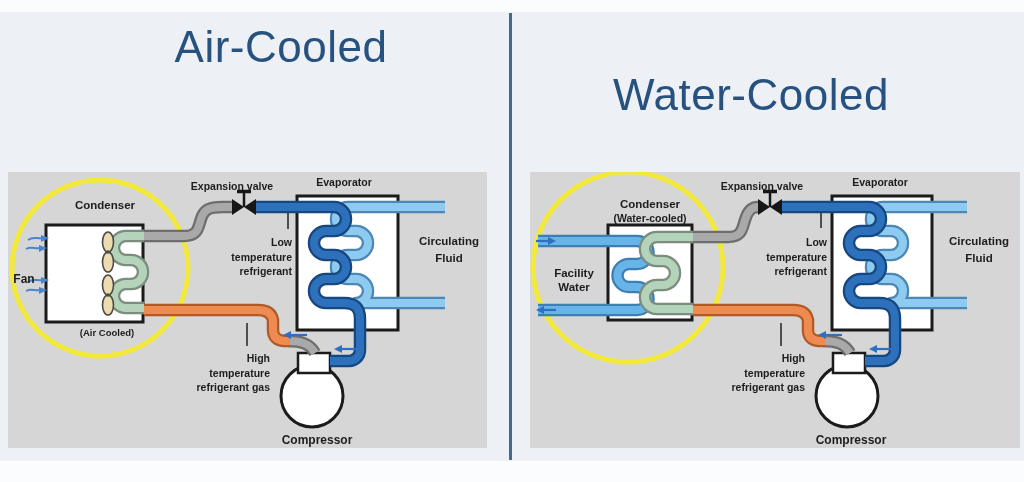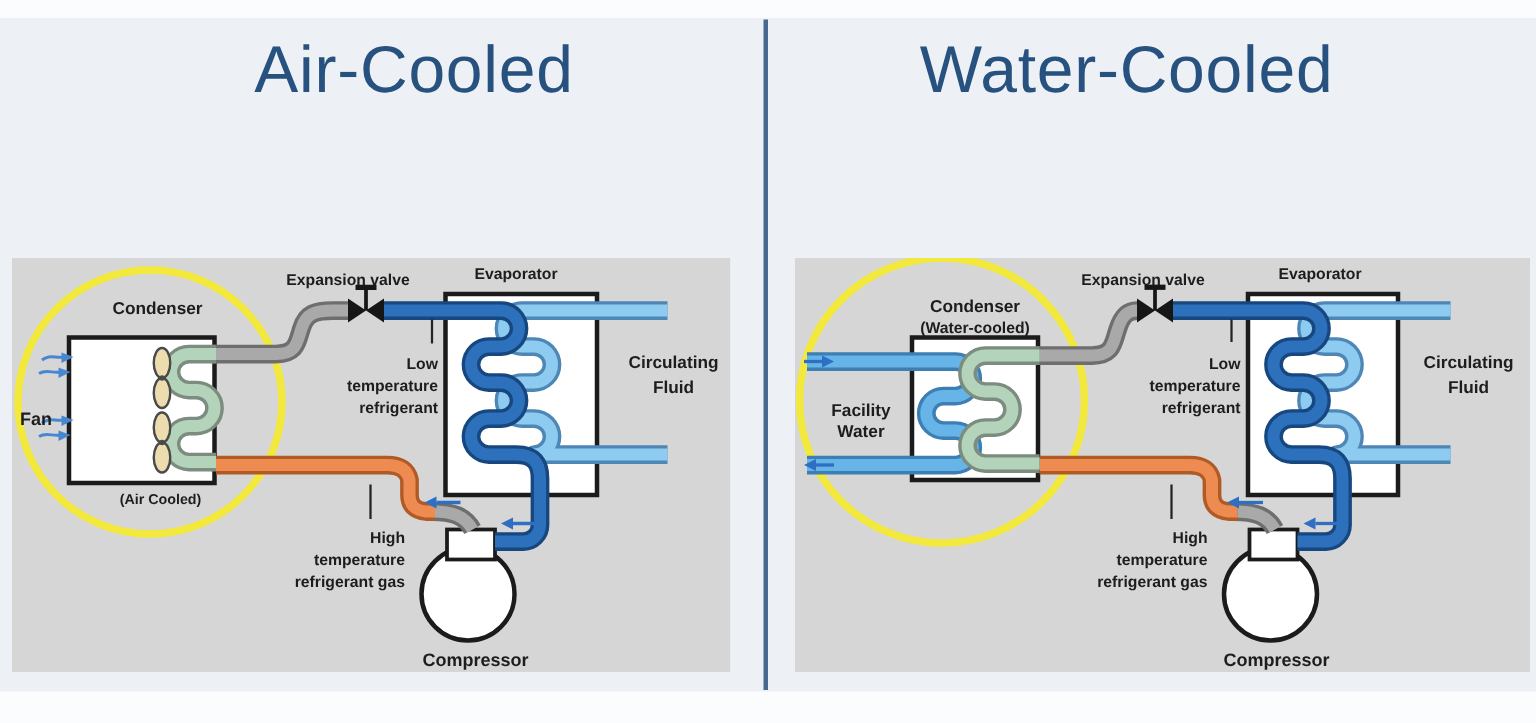--- a/index.html
+++ b/index.html
@@ -4,22 +4,22 @@
 <style>
   html,body{margin:0;padding:0;background:#ffffff;}
   .stage{position:relative;width:1024px;height:482px;background:#edf1f6;overflow:hidden;
          font-family:"Liberation Sans", sans-serif;}
   .strip{position:absolute;left:0;width:1024px;background:#fbfcfd;}
   .strip.top{top:0;height:12px;}
   .strip.bottom{top:461px;height:21px;}
   .divider{position:absolute;top:13px;left:509px;width:3px;height:447px;background:#47688f;}
   .slide-title{position:absolute;top:22px;font-size:44px;font-weight:400;color:#27517e;
                text-align:center;letter-spacing:0.5px;}
-  .slide-title.lt{left:11px;width:530px;}
-  .slide-title.rt{left:512px;width:478px;}
+  .slide-title.lt{left:0;width:530px;padding-left:16px;}
+  .slide-title.rt{left:512px;width:478px;margin-top:48px;}
   .panel{position:absolute;top:172px;}
   .panel.lt{left:8px;}
   .panel.rt{left:530px;}
   
   .panel-bg{fill:#d6d6d6;}
   .hl{fill:none;stroke:#f2e93c;stroke-width:5;}
   .box{fill:#ffffff;stroke:#1b1b1b;stroke-width:3;}
   .box.thin{stroke-width:2.5;}
   .po{fill:none;stroke-linecap:butt;stroke-linejoin:round;stroke-width:12.5;}
   .pi{fill:none;stroke-linecap:butt;stroke-linejoin:round;stroke-width:8;}

